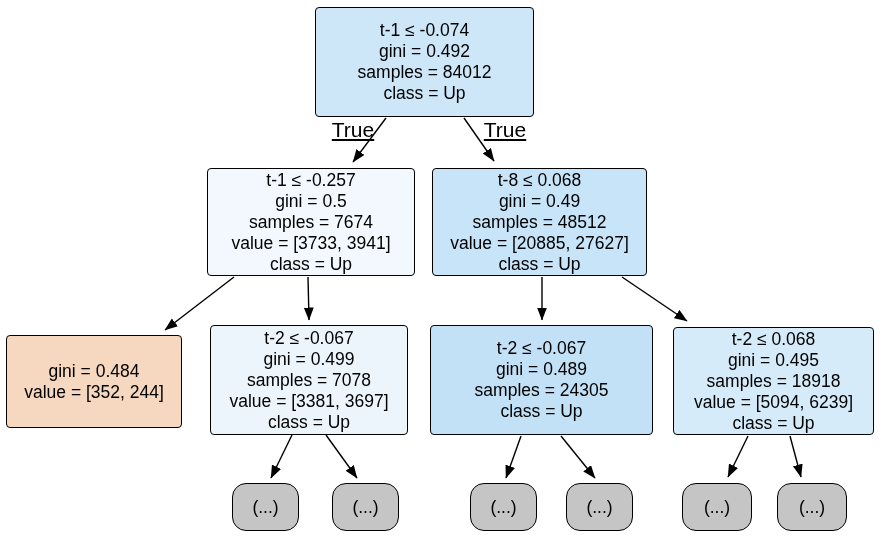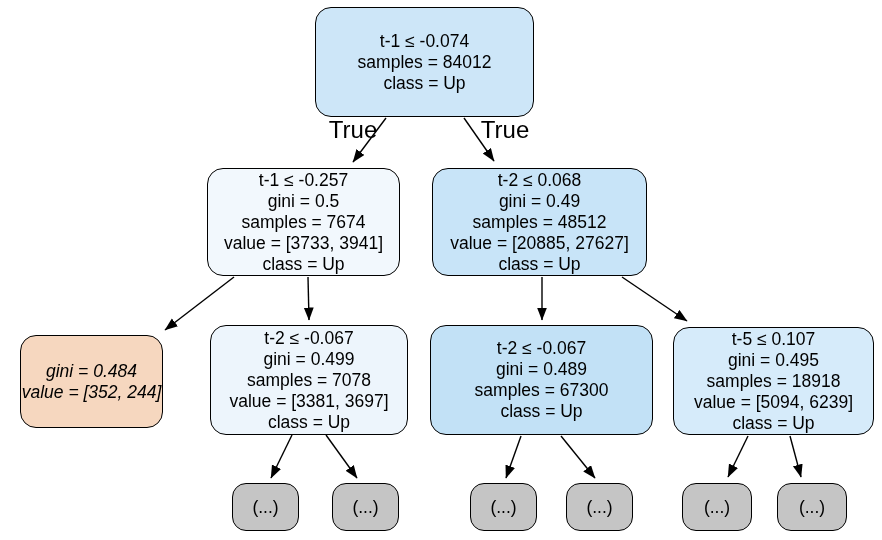--- a/index.html
+++ b/index.html
@@ -10,45 +10,46 @@
     font-family:"Liberation Sans", sans-serif;
     color:#000000;
     overflow:hidden;
   }
   .edges{position:absolute;left:0;top:0;width:882px;height:540px;}
   .edges line{stroke:#000000;stroke-width:1.4;}
   .node{
     position:absolute;
     box-sizing:border-box;
     border:1.6px solid #000000;
-    border-radius:16px;
+    border-radius:4px;
     display:flex;
     flex-direction:column;
     justify-content:center;
     align-items:center;
     text-align:center;
     font-size:17.5px;
     line-height:21px;
     background:#ffffff;
   }
   .node span{display:block;white-space:nowrap;}
   .leaf{
     border-radius:14px;
     font-size:17.5px;
   }
   .edge-label{
     position:absolute;
-    font-size:24px;
+    font-size:21px;
     line-height:18px;
+    text-decoration:underline;
   }
   
   .n0{left:315px;top:7px;width:219px;height:110px;}
-  .n1{left:207px;top:168px;width:193px;height:108px;}
+  .n1{left:207px;top:168px;width:208px;height:108px;}
   .n2{left:432px;top:168px;width:215px;height:108px;}
-  .n3{left:20px;top:335px;width:143px;height:93px;font-style:italic;}
+  .n3{left:6px;top:335px;width:176px;height:93px;}
   .n4{left:210px;top:325px;width:198px;height:110px;}
   .n5{left:430px;top:325px;width:223px;height:110px;}
   .n6{left:673px;top:327px;width:201px;height:108px;}
   .b1{left:232px;top:483px;width:67px;height:48px;}
   .b2{left:332px;top:483px;width:67px;height:48px;}
   .b3{left:470px;top:483px;width:67px;height:48px;}
   .b4{left:566px;top:483px;width:67px;height:48px;}
   .b5{left:682px;top:483px;width:70px;height:48px;}
   .b6{left:777px;top:483px;width:70px;height:48px;}
   .lbl-true{left:325px;top:121px;width:56px;text-align:center;}
@@ -77,34 +78,35 @@
     <line x1="561" y1="436" x2="595" y2="478" marker-end="url(#arrow)"></line>
     <line x1="748" y1="436" x2="728" y2="477" marker-end="url(#arrow)"></line>
     <line x1="790" y1="436" x2="801" y2="477" marker-end="url(#arrow)"></line>
   </svg>
 
   <div class="edge-label lbl-true">True</div>
   <div class="edge-label lbl-false">True</div>
 
   <div class="node n0" style="background-color: rgb(205, 230, 248);">
     <span>t-1 ≤ -0.074</span>
+    <span>gini = 0.492</span>
     <span>samples = 84012</span>
     <span>class = Up</span>
   </div>
 
   <div class="node n1" style="background-color: rgb(242, 248, 253);">
     <span>t-1 ≤ -0.257</span>
     <span>gini = 0.5</span>
     <span>samples = 7674</span>
     <span>value = [3733, 3941]</span>
     <span>class = Up</span>
   </div>
 
   <div class="node n2" style="background-color: rgb(200, 228, 248);">
-    <span>t-2 ≤ 0.068</span>
+    <span>t-8 ≤ 0.068</span>
     <span>gini = 0.49</span>
     <span>samples = 48512</span>
     <span>value = [20885, 27627]</span>
     <span>class = Up</span>
   </div>
 
   <div class="node n3" style="background-color: rgb(246, 215, 191);">
     <span>gini = 0.484</span>
     <span>value = [352, 244]</span>
   </div>
@@ -113,26 +115,26 @@
     <span>t-2 ≤ -0.067</span>
     <span>gini = 0.499</span>
     <span>samples = 7078</span>
     <span>value = [3381, 3697]</span>
     <span>class = Up</span>
   </div>
 
   <div class="node n5" style="background-color: rgb(194, 225, 246);">
     <span>t-2 ≤ -0.067</span>
     <span>gini = 0.489</span>
-    <span>samples = 67300</span>
+    <span>samples = 24305</span>
     <span>class = Up</span>
   </div>
 
   <div class="node n6" style="background-color: rgb(214, 235, 250);">
-    <span>t-5 ≤ 0.107</span>
+    <span>t-2 ≤ 0.068</span>
     <span>gini = 0.495</span>
     <span>samples = 18918</span>
     <span>value = [5094, 6239]</span>
     <span>class = Up</span>
   </div>
 
   <div class="node leaf b1" style="background-color: rgb(197, 197, 197);">
     <span>(...)</span>
   </div>
   <div class="node leaf b2" style="background-color: rgb(197, 197, 197);">

